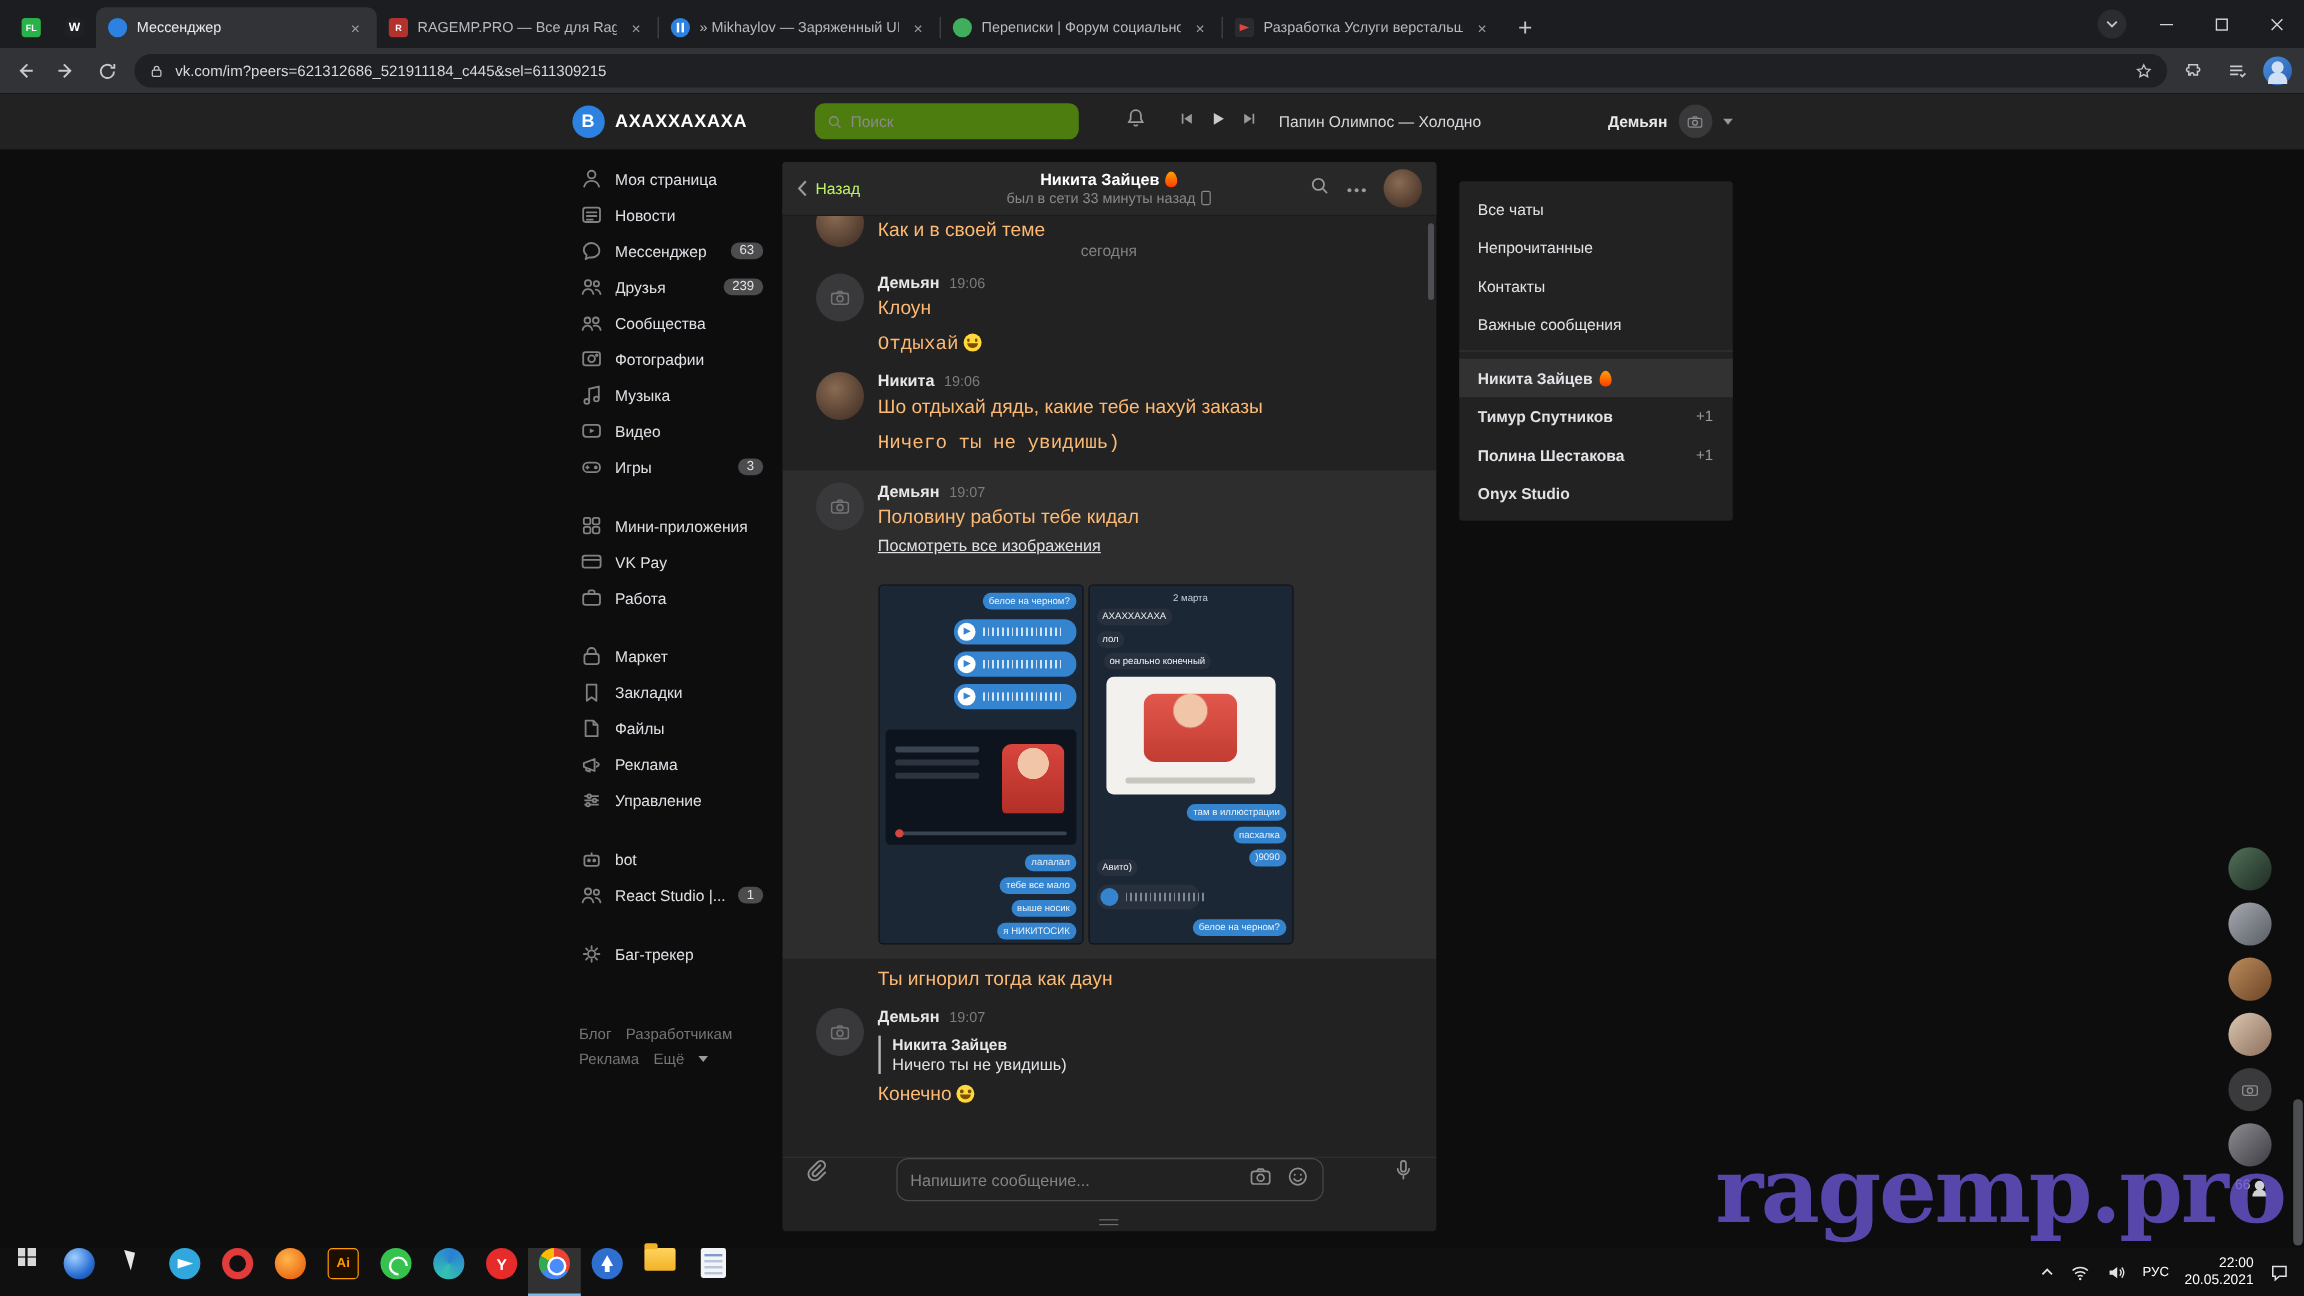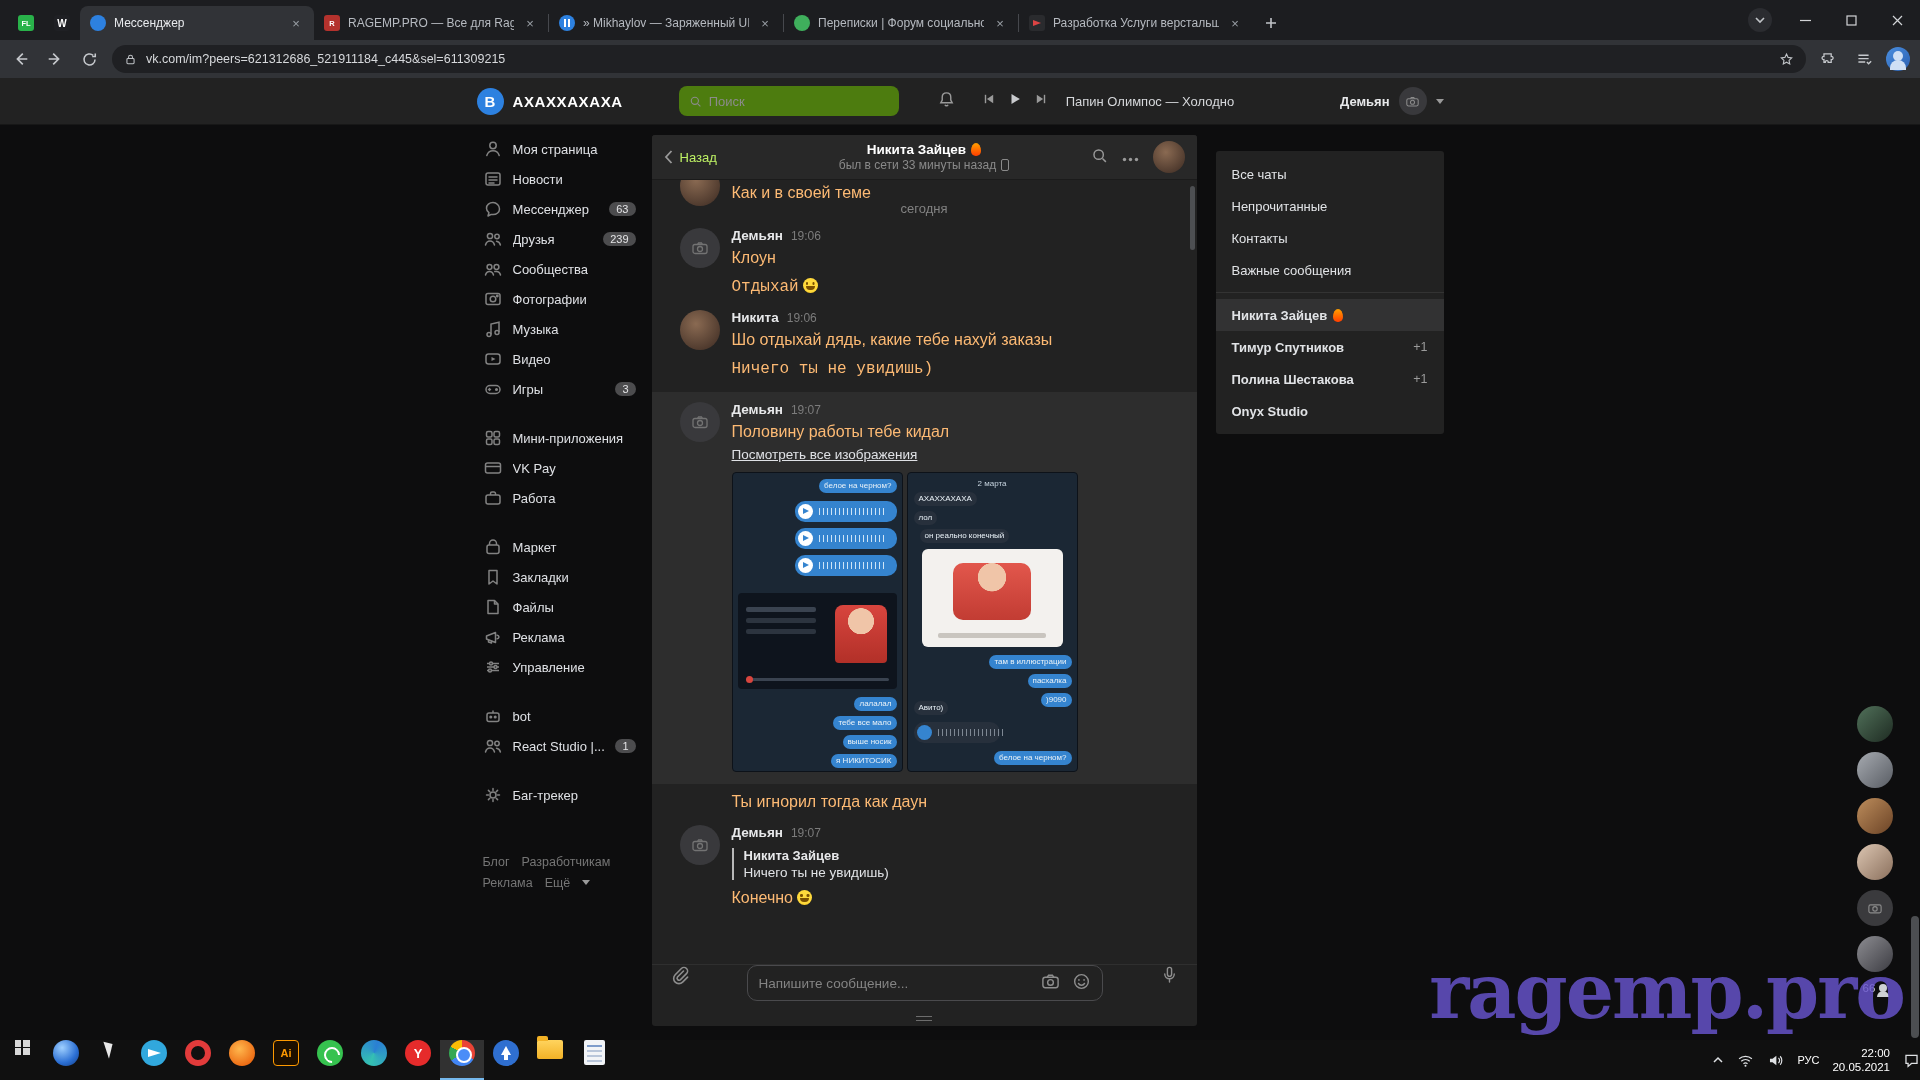--- a/index.html
+++ b/index.html
@@ -90,21 +90,21 @@
 .av-camera{background:#39393c;display:flex;align-items:center;justify-content:center;}
 .msg-body{margin-left:12px;min-width:0;flex:1;}
 .msg-head{display:flex;align-items:baseline;gap:8px;height:18px;}
 .msg-author{font-size:13.5px;font-weight:bold;color:#e7e8ea;}
 .msg-time{font-size:12px;color:#7c7c7c;}
 .msg-text{font-size:16px;color:#fdba74;line-height:18px;margin-top:3px;}
 .msg-text.spaced{margin-top:11px;font-family:Liberation Mono, monospace;}
 .msg-link{font-size:13.5px;color:#dfe1e5;text-decoration:underline;margin-top:6px;display:inline-block;}
 .msg-row.highlight{background:rgba(255,255,255,.05);padding-top:10px;padding-bottom:12px;}
 .msg-row.cont{margin-top:9px;padding-left:80px;}
-.attach-row{display:flex;gap:4px;margin-top:9px;align-items:center;}
+.attach-row{display:flex;gap:4px;margin-top:23px;align-items:center;}
 
 
 .emoji{display:inline-block;width:15px;height:15px;border-radius:50%;background:radial-gradient(circle at 50% 38%,#ffd93b 65%,#f2b705);position:relative;vertical-align:-2px;margin-left:4px;}
 .emoji::before{content:"";position:absolute;left:3px;top:4px;width:2.5px;height:2.5px;border-radius:50%;background:#7a4f01;box-shadow:6.5px 0 0 #7a4f01;}
 .emoji::after{content:"";position:absolute;left:3px;top:8px;width:9px;height:4px;border-radius:0 0 8px 8px;background:#7a4f01;}
 .flame{display:inline-block;width:10px;height:13px;background:linear-gradient(#ffa000,#ff3d00);border-radius:50% 50% 46% 46%/62% 62% 38% 38%;}
 .phone-ic{display:inline-block;width:8px;height:12px;border:1.3px solid #8a8a8a;border-radius:2px;}
 
 
 .reply{border-left:2px solid #b8b8b8;padding-left:10px;margin-top:5px;}
@@ -185,21 +185,21 @@
 .ic-chrome::after{content:"";position:absolute;left:7px;top:7px;width:12px;height:12px;border-radius:50%;background:#4b8df8;border:2px solid #fff;}
 .ic-bluearrow{background:#2f6fd0;position:relative;}
 .ic-bluearrow::before{content:"";position:absolute;left:8px;top:6px;border-bottom:9px solid #fff;border-left:5px solid transparent;border-right:5px solid transparent;}
 .ic-bluearrow::after{content:"";position:absolute;left:11px;top:13px;width:4px;height:7px;background:#fff;}
 .ic-folder{width:26px;height:19px;background:linear-gradient(#ffd45e,#f3b226);border-radius:2px;position:relative;}
 .ic-folder::before{content:"";position:absolute;left:0;top:-4px;width:11px;height:5px;background:#f3b226;border-radius:2px 2px 0 0;}
 .ic-note{width:21px;height:25px;background:#f2f4f7;border-radius:2px;position:relative;}
 .ic-note::before{content:"";position:absolute;left:3px;top:5px;width:15px;height:2px;background:#7e9ccb;box-shadow:0 5px 0 #b9c6da,0 10px 0 #b9c6da,0 15px 0 #b9c6da;}
 .ic-cursor{width:0;height:0;border-left:8px solid #e8e8e8;border-top:5px solid transparent;border-bottom:13px solid transparent;transform:rotate(-18deg);}
 .tb-spacer{flex:1;}
-.tray{display:flex;align-items:center;gap:13px;padding-right:0;}
+.tray{display:flex;align-items:center;gap:13px;padding-right:12px;}
 .tray-lang{font-size:11px;color:#fff;}
 .tray-clock{font-size:11.5px;color:#fff;text-align:right;line-height:14px;}
 .tray-item{display:flex;align-items:center;justify-content:center;}
 </style>
 </head>
 <body>
 
 <div class="screen">
 
   <div class="tabstrip">

